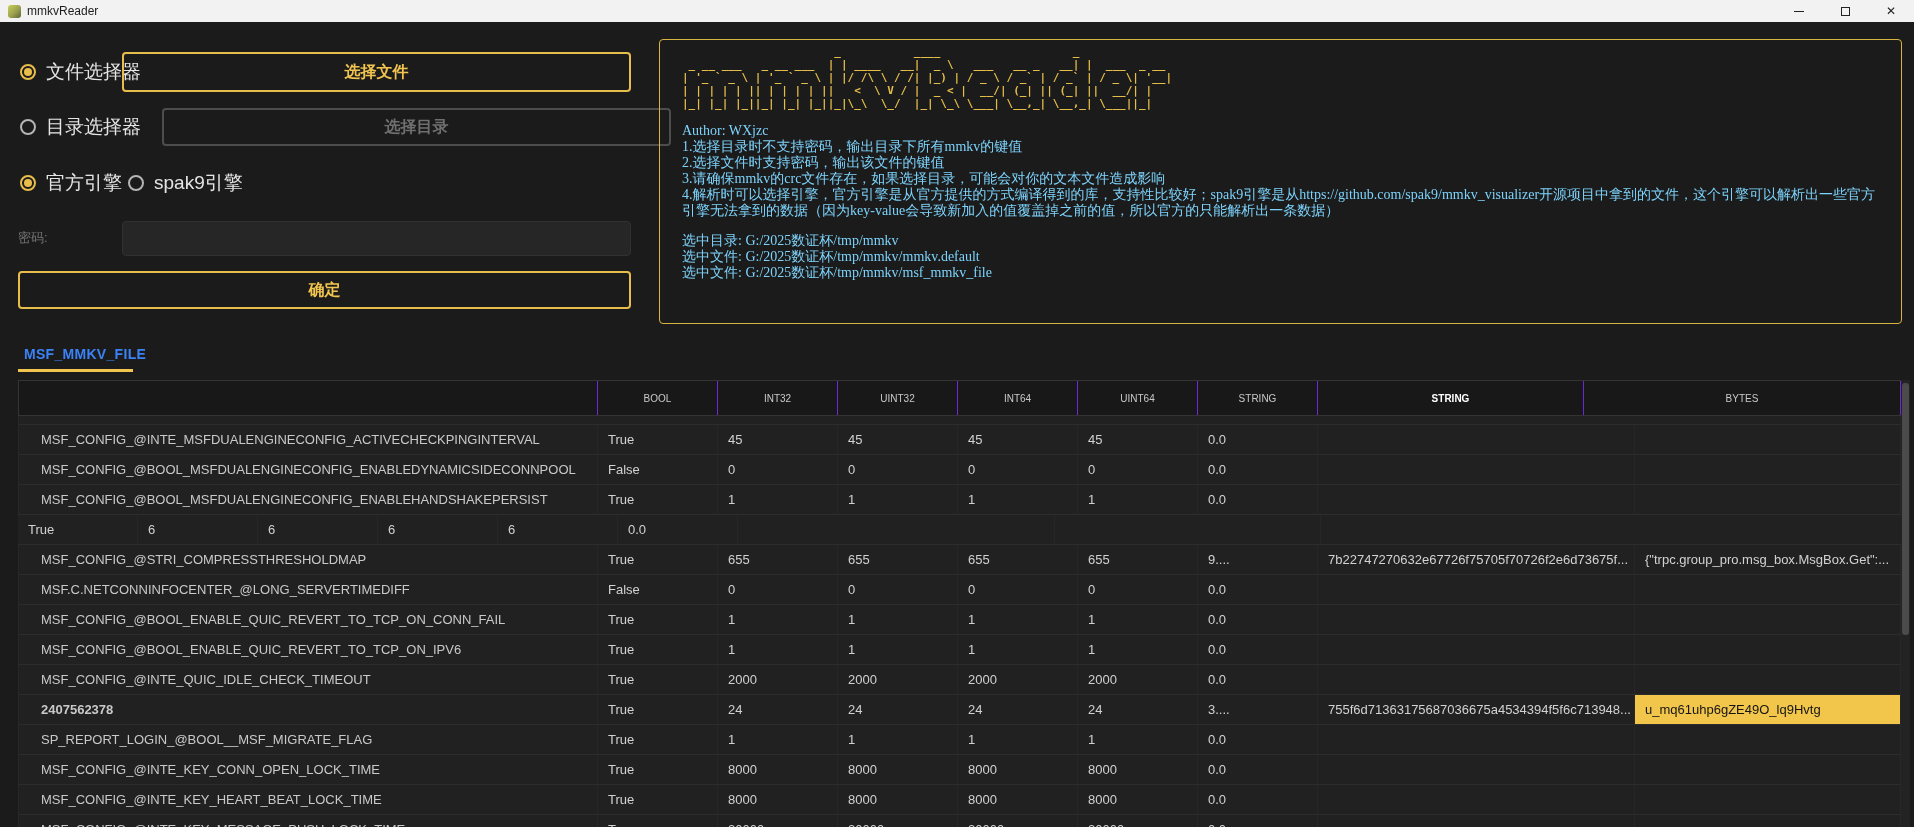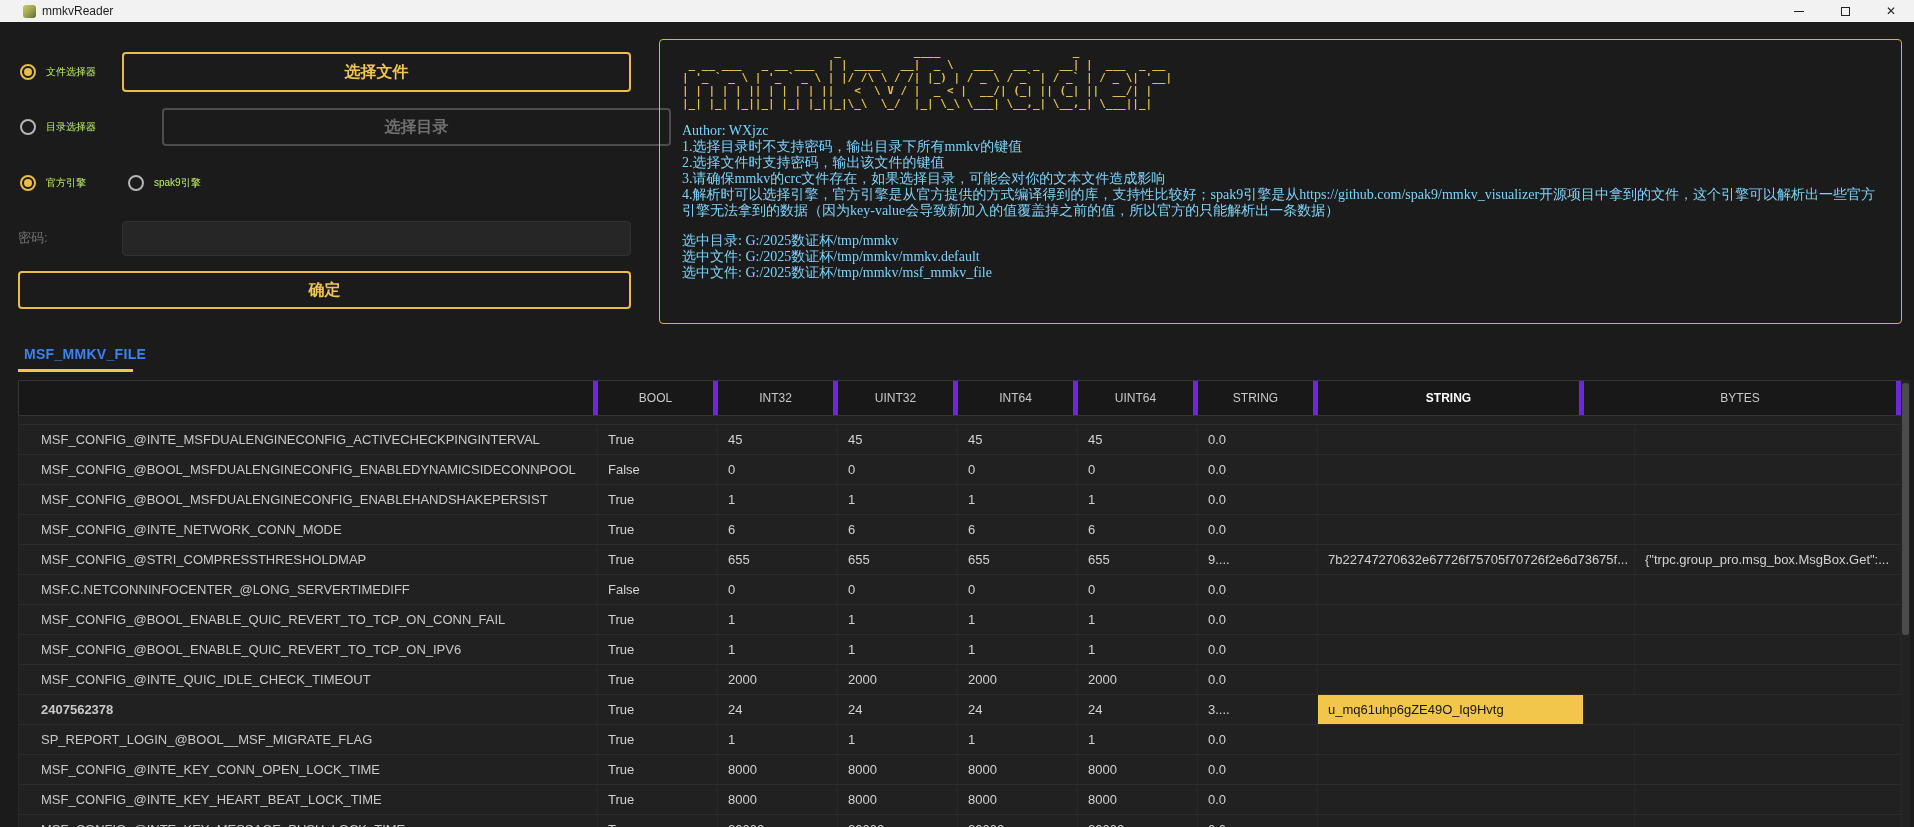--- a/index.html
+++ b/index.html
@@ -1,33 +1,33 @@
 <!DOCTYPE html>
 <html><head>
 <meta charset="utf-8">
 <style>
   * { margin:0; padding:0; box-sizing:border-box; }
   html,body { width:1914px; height:827px; overflow:hidden; }
   body { background:#1b1b1b; font-family:"Liberation Sans",sans-serif; position:relative; }
 
   
-  .titlebar { position:absolute; left:0; top:0; width:1914px; height:22px; background:#f2f2f2; display:flex; align-items:center; z-index:20;padding-left:15px; }
+  .titlebar { position:absolute; left:0; top:0; width:1914px; height:22px; background:#f2f2f2; display:flex; align-items:center; z-index:20; }
   .app-icon { width:13px; height:13px; margin:0 6px 0 8px; border-radius:3px;
               background:linear-gradient(135deg,#cbd058 0%,#9aa04f 55%,#5f6336 100%); }
   .title-text { font-size:12px; color:#1c1c1c; }
   .win-btns { margin-left:auto; display:flex; height:100%; }
   .win-btn { width:46px; height:100%; display:flex; align-items:center; justify-content:center; color:#222; font-size:12px; cursor:default; }
   .min-glyph { width:10px; height:1px; background:#222; }
   .max-glyph { width:9px; height:9px; border:1px solid #222; }
 
   
   .radio { position:absolute; width:16px; height:16px; border:2px solid #b5b5b5; border-radius:50%; }
   .radio.checked { border-color:#e9bd4b; }
   .radio.checked::after { content:""; position:absolute; inset:2px; background:#e9bd4b; border-radius:50%; }
-  .ctl-label { position:absolute; font-size:10px; line-height:18px; color:#bef264; white-space:nowrap;text-align:right; }
+  .ctl-label { position:absolute; font-size:19px; line-height:18px; color:#e5e5e5; white-space:nowrap;text-align:right; }
   .btn { position:absolute; display:flex; align-items:center; justify-content:center;
          border:2px solid #e9bd4b; border-radius:4px; color:#f0c44e; font-size:16px; font-weight:bold;
          background:transparent; font-family:inherit; cursor:default; }
   .btn.disabled { border-color:#4d4d4d; color:#6f6f6f; }
   .pwd-label { position:absolute; left:18px; top:229px; font-size:13px; color:#737373; }
   .pwd-input { position:absolute; left:122px; top:221px; width:509px; height:35px; background:#262626;
                border:1px solid #313131; border-radius:4px; color:#eee; padding:0 10px; font-size:14px; outline:none; }
 
   
   .info-box { position:absolute; left:659px; top:39px; width:1243px; height:285px;
@@ -38,22 +38,22 @@
   .info-author { margin-top:13px; }
   .info-selections { margin-top:14px; }
 
   
   .tab-label { position:absolute; left:24px; top:346px; font-size:14px; font-weight:bold; letter-spacing:.3px; color:#3b82f6; }
   .tab-underline { position:absolute; left:18px; top:369px; width:115px; height:3px; background:#f0c44e; }
 
   
   .table { position:absolute; left:18px; top:380px; width:1883px; height:447px; overflow:hidden; background:#1f1f1f; }
   .thead { display:flex; height:36px; background:#181818; border-top:1px solid #343434; border-bottom:1px solid #343434; }
-  .th { display:flex; align-items:center; justify-content:center; font-size:12px; color:#c9c9c9;
-        border-right:5px solid #6d28d9; overflow:hidden; white-space:nowrap; }
+  .th { display:flex; align-items:center; justify-content:center; font-size:10px; color:#c9c9c9;
+        border-right:1px solid #6d28d9; overflow:hidden; white-space:nowrap; }
   .th.c0 { border-left:1px solid #343434; }
   .th.string-col { font-weight:bold; color:#ffffff; }
   .sliver { height:9px; background:#212121; border-bottom:1px solid #2c2c2c;
             border-left:1px solid #272727; border-right:1px solid #272727; }
   .trow { display:flex; height:30px; background:#212121; border-bottom:1px solid #2c2c2c; }
   .tcell { display:flex; align-items:center; font-size:13px; color:#d2d2d2; border-right:1px solid #272727;
            padding-left:10px; overflow:hidden; white-space:nowrap; }
   .tcell.c0 { padding-left:22px; color:#c9c9c9; border-left:1px solid #272727; }
   .bold-key { font-weight:bold; color:#ffffff; }
   .selected-cell { background:#f2c64b; color:#151515; }
@@ -161,21 +161,20 @@
         <div class="tcell c1">True</div>
         <div class="tcell c2">1</div>
         <div class="tcell c3">1</div>
         <div class="tcell c4">1</div>
         <div class="tcell c5">1</div>
         <div class="tcell c6">0.0</div>
         <div class="tcell c7"></div>
         <div class="tcell c8"></div>
       </div>
       <div class="trow">
-        <div class="tcell c0">MSF_CONFIG_@INTE_NETWORK_CONN_MODE</div>
         <div class="tcell c1">True</div>
         <div class="tcell c2">6</div>
         <div class="tcell c3">6</div>
         <div class="tcell c4">6</div>
         <div class="tcell c5">6</div>
         <div class="tcell c6">0.0</div>
         <div class="tcell c7"></div>
         <div class="tcell c8"></div>
       </div>
       <div class="trow">
@@ -234,20 +233,21 @@
         <div class="tcell c8"></div>
       </div>
       <div class="trow">
         <div class="tcell c0 bold-key">2407562378</div>
         <div class="tcell c1">True</div>
         <div class="tcell c2">24</div>
         <div class="tcell c3">24</div>
         <div class="tcell c4">24</div>
         <div class="tcell c5">24</div>
         <div class="tcell c6">3....</div>
+        <div class="tcell c7">755f6d71363175687036675a4534394f5f6c713948...</div>
         <div class="tcell c8 selected-cell">u_mq61uhp6gZE49O_lq9Hvtg</div>
       </div>
       <div class="trow">
         <div class="tcell c0">SP_REPORT_LOGIN_@BOOL__MSF_MIGRATE_FLAG</div>
         <div class="tcell c1">True</div>
         <div class="tcell c2">1</div>
         <div class="tcell c3">1</div>
         <div class="tcell c4">1</div>
         <div class="tcell c5">1</div>
         <div class="tcell c6">0.0</div>

